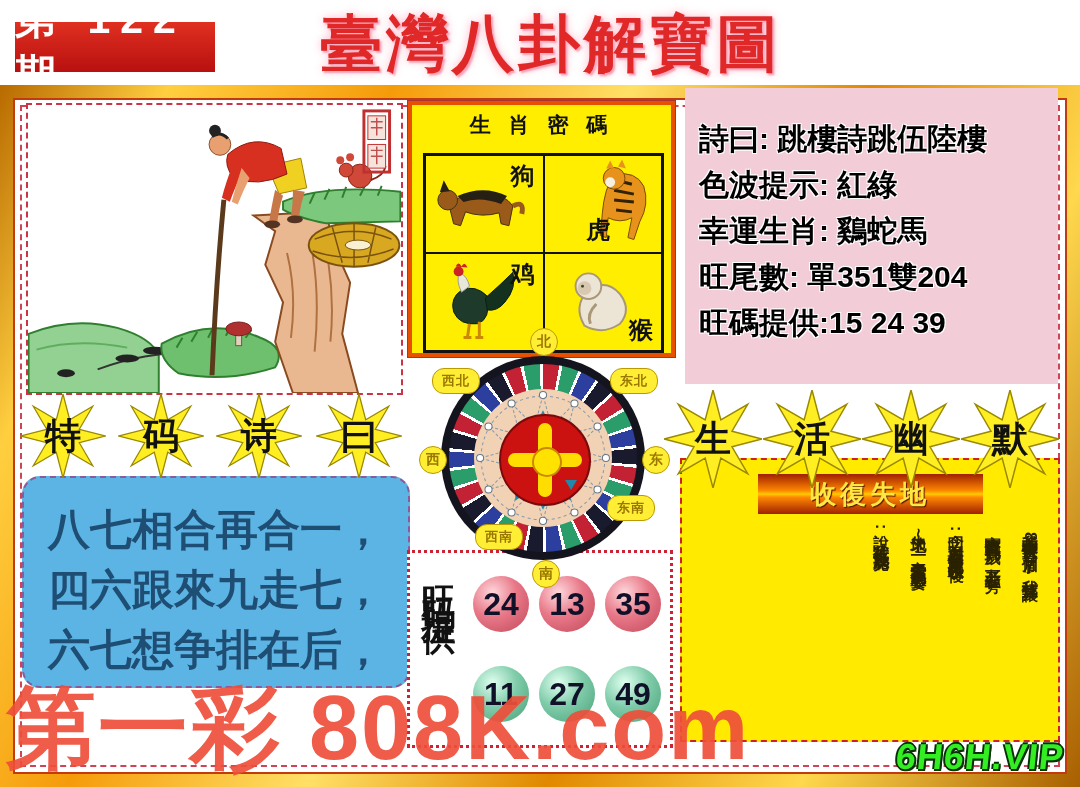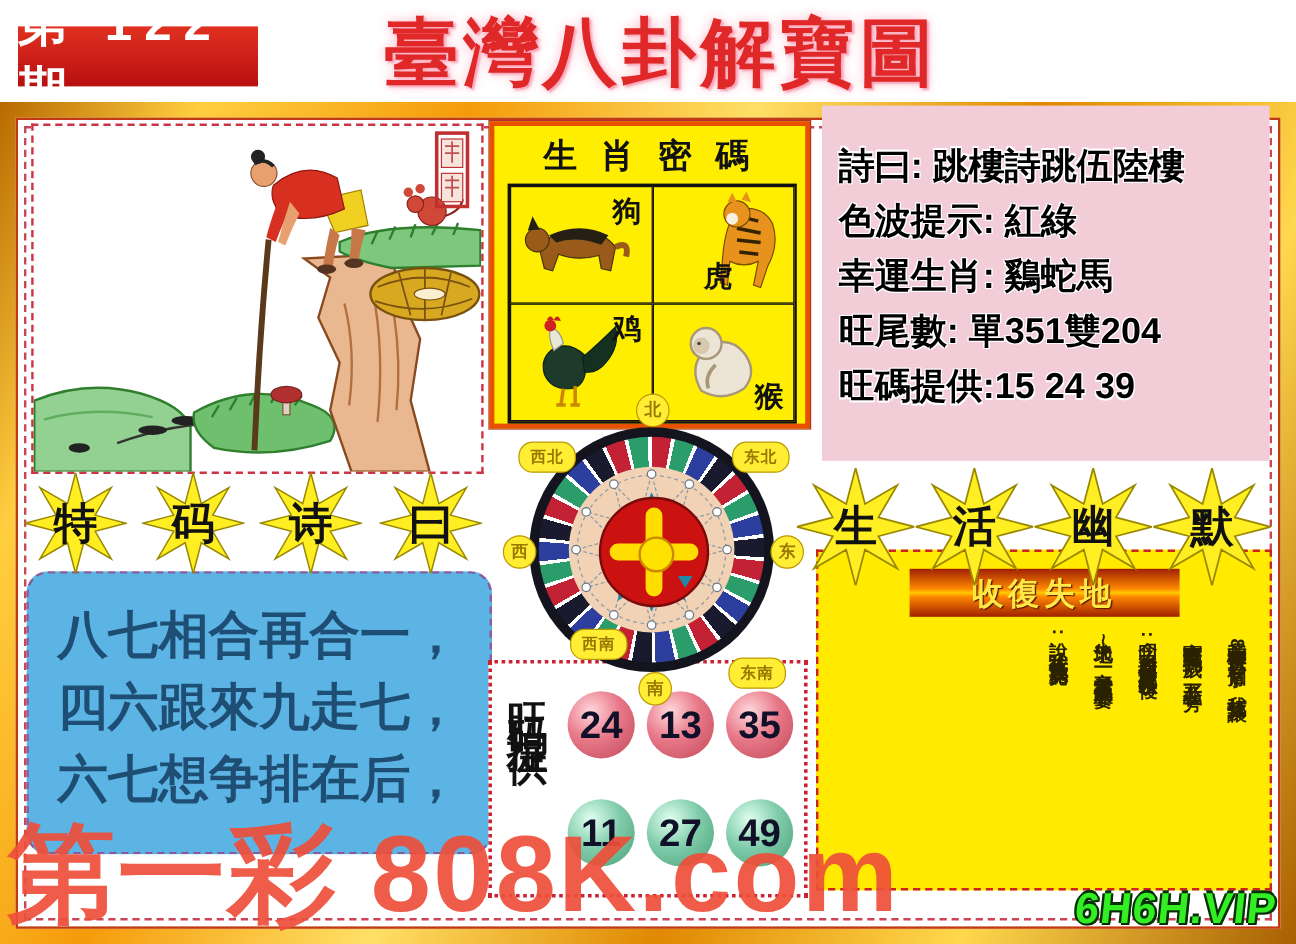--- a/index.html
+++ b/index.html
@@ -24,21 +24,21 @@
 
   
   .panel{position:absolute;box-sizing:border-box;z-index:2;}
 
   .illustration-box{left:26px;top:103px;width:377px;height:292px;background:#fff;
     border:2px dashed #cc3344;}
   .illustration-box svg{width:100%;height:100%;display:block;}
 
   .zodiac-box{left:408px;top:101px;width:267px;height:256px;background:#ffee00;
     border:4px solid #e85000;box-shadow:0 0 0 1px #a33;}
-  .zodiac-title{margin-top:6px;text-align:center;font-size:28px;font-weight:bold;color:#111;
+  .zodiac-title{margin-top:6px;text-align:center;font-size:21px;font-weight:bold;color:#111;
     letter-spacing:6px;}
   .zodiac-grid{position:absolute;left:11px;top:48px;width:237px;height:196px;
     border:2px solid #111;display:grid;grid-template-columns:1fr 1fr;grid-template-rows:1fr 1fr;}
   .zcell{position:relative;border:1px solid #111;overflow:hidden;}
   .zcell svg{position:absolute;left:0;top:0;width:100%;height:100%;}
   .zlabel{position:absolute;font-size:24px;font-weight:bold;color:#111;z-index:2;}
   .zlabel.tr{right:8px;top:4px;} .zlabel.bl{left:42px;bottom:6px;}
   .zlabel.br{right:8px;bottom:4px;}
 
   .info-panel{left:685px;top:88px;width:373px;height:296px;background:#f2ccd6;
@@ -71,21 +71,21 @@
   .hub-center{position:absolute;left:50%;top:50%;width:26px;height:26px;margin:-13px 0 0 -13px;
     border-radius:50%;background:#ffe200;border:2px solid #cc8800;}
   .hub-tri{position:absolute;right:12px;bottom:14px;width:0;height:0;
     border-left:6px solid transparent;border-right:6px solid transparent;border-top:10px solid #2288aa;}
   .compass{position:absolute;z-index:5;background:#ffee33;border:1px solid #bb9900;
     color:#997700;font-weight:bold;display:flex;align-items:center;justify-content:center;}
   .compass.one{width:26px;height:26px;border-radius:50%;font-size:14px;}
   .compass.two{width:46px;height:24px;border-radius:12px;font-size:13px;letter-spacing:1px;}
 
   
-  .poem-panel{left:22px;top:476px;width:388px;height:236px;background:#5cb4e4;
+  .poem-panel{left:22px;top:476px;width:388px;height:212px;background:#5cb4e4;
     border:2px dashed #8a5a9a;border-radius:18px;padding:22px 0 0 24px;}
   .poem-line{font-size:42px;font-weight:bold;color:#1f4e74;line-height:60px;white-space:nowrap;
     font-family:"Liberation Serif","DejaVu Serif",serif;}
 
   
   .number-panel{left:407px;top:550px;width:266px;height:198px;background:#fff;
     border:3px dotted #cc2233;display:flex;}
   .np-label{writing-mode:vertical-rl;font-size:34px;font-weight:bold;color:#111;
     letter-spacing:12px;margin:6px 2px 0 6px;}
   .np-balls{flex:1;display:flex;flex-direction:column;justify-content:space-around;padding:6px 4px;}
@@ -332,21 +332,21 @@
       <div class="hub-bar-h"></div>
         <div class="hub-bar-v"></div>
       <div class="hub-tri"></div>
       <div class="hub-center"></div>
     </div>
   </div>
 
   <span class="compass one" style="left:530px;top:328px;">北</span>
   <span class="compass two" style="left:610px;top:368px;">东北</span>
   <span class="compass one" style="left:642px;top:446px;">东</span>
-  <span class="compass two" style="left:607px;top:548px;">东南</span>
+  <span class="compass two" style="left:607px;top:495px;">东南</span>
   <span class="compass one" style="left:532px;top:560px;">南</span>
   <span class="compass two" style="left:434px;top:524px;margin-left:41px;">西南</span>
   <span class="compass one" style="left:419px;top:446px;">西</span>
   <span class="compass two" style="left:432px;top:368px;font-family:Liberation Mono, monospace;">西北</span>
 
   <div class="panel poem-panel">
     <div class="poem-line">八七相合再合一，</div>
     <div class="poem-line">四六跟來九走七，</div>
     <div class="poem-line">六七想争排在后，</div>
   </div>

